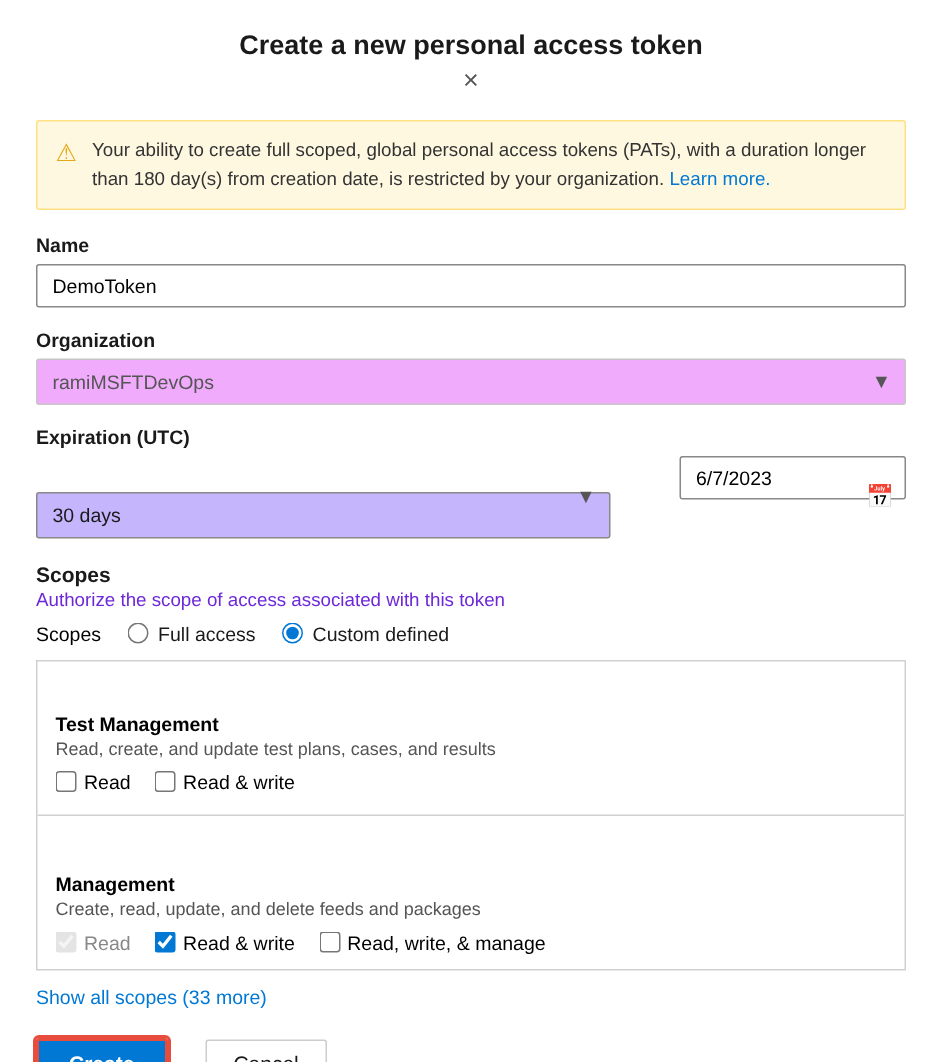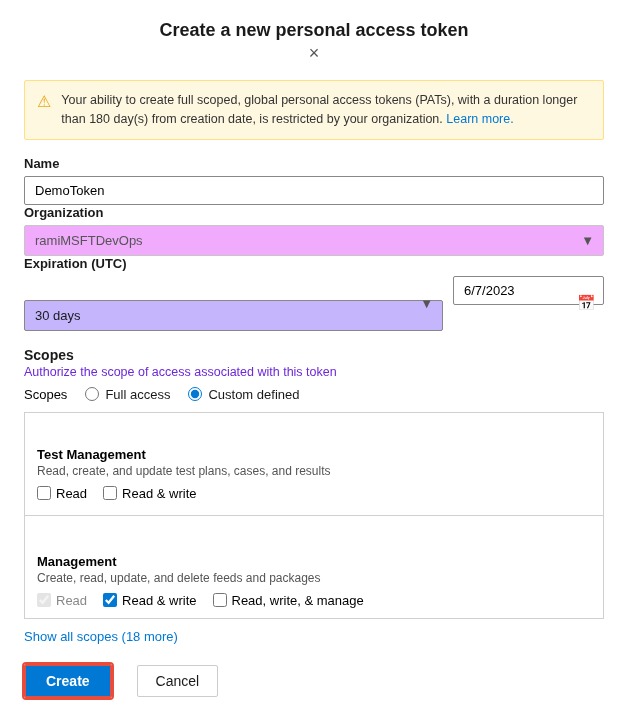--- a/index.html
+++ b/index.html
@@ -73,20 +73,21 @@
     }
     .text-input {
       width: 100%;
       border: 1px solid #8a8886;
       padding: 6px 10px;
       font-size: 13px;
       outline: none;
       border-radius: 2px;
     }
     .field-group {
+      margin-bottom: 14px;
     }
     .select-input {
       width: 100%;
       border: 1px solid #c8c6c4;
       padding: 7px 10px;
       font-size: 13px;
       background: #f0abfc;
       appearance: none;
       border-radius: 2px;
       color: #555;
@@ -107,20 +108,21 @@
       display: flex;
       gap: 10px;
       margin-bottom: 16px;
     }
     .expiration-row .select-wrapper {
       flex: 1;
     }
     .date-input-wrapper {
       position: relative;
       width: 151px;
+      margin-left: 36px;
     }
     .date-input {
       width: 100%;
       border: 1px solid #8a8886;
       padding: 6px 32px 6px 10px;
       font-size: 13px;
       border-radius: 2px;
       outline: none;
     }
     .calendar-icon {
@@ -349,19 +351,19 @@
           <span>Read &amp; write</span>
         </label>
         <label class="checkbox-item">
           <input type="checkbox" style="">
           <span>Read, write, &amp; manage</span>
         </label>
       </div>
     </div>
   </div>
 
-  <a href="#" class="show-scopes-link">Show all scopes (18 more)</a>
+  <a href="#" class="show-scopes-link">Show all scopes (33 more)</a>
 
   <div class="footer">
     <button class="create-btn">Create</button>
     <button class="cancel-btn">Cancel</button>
   </div>
 </div>
 
 </body></html>

